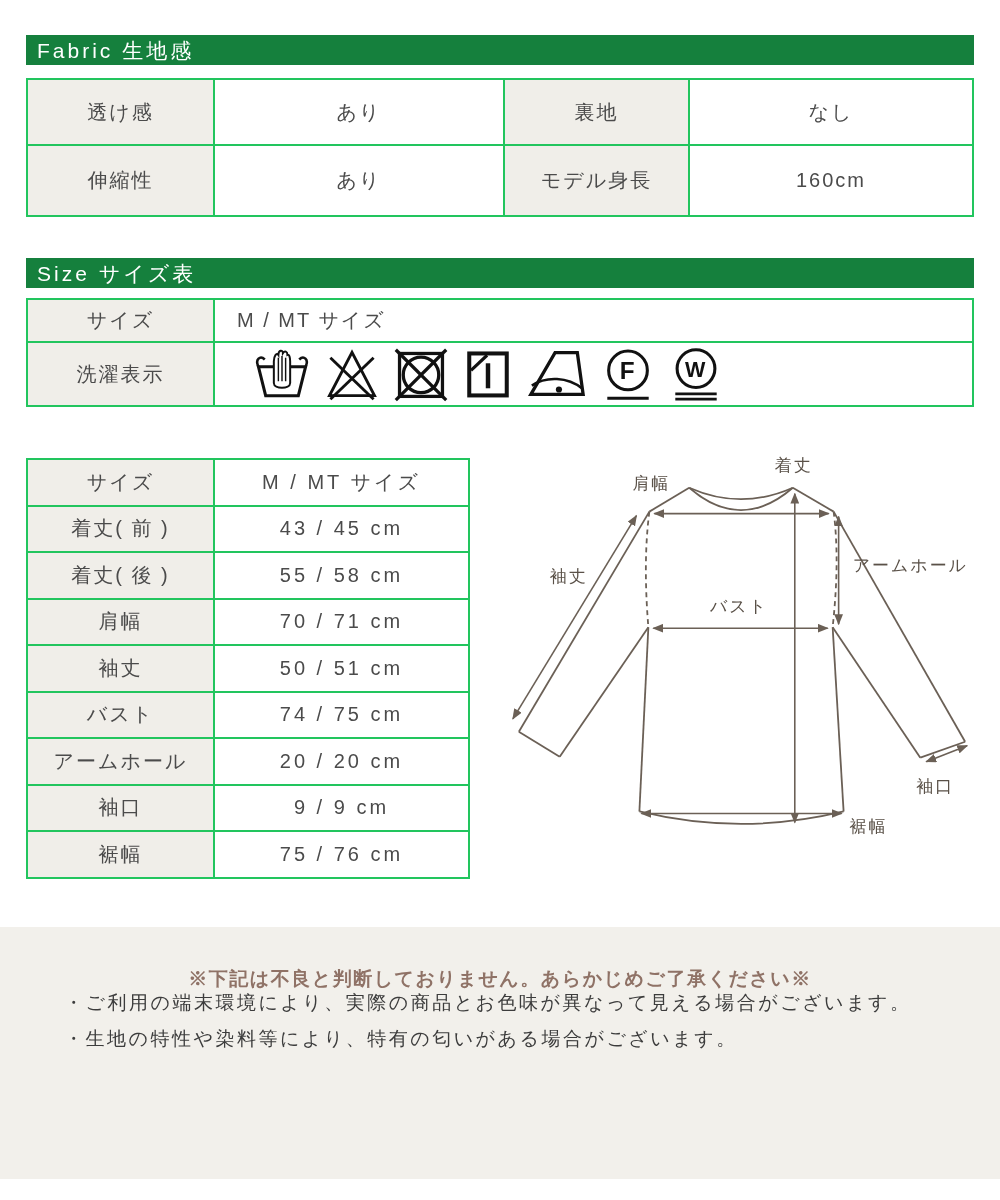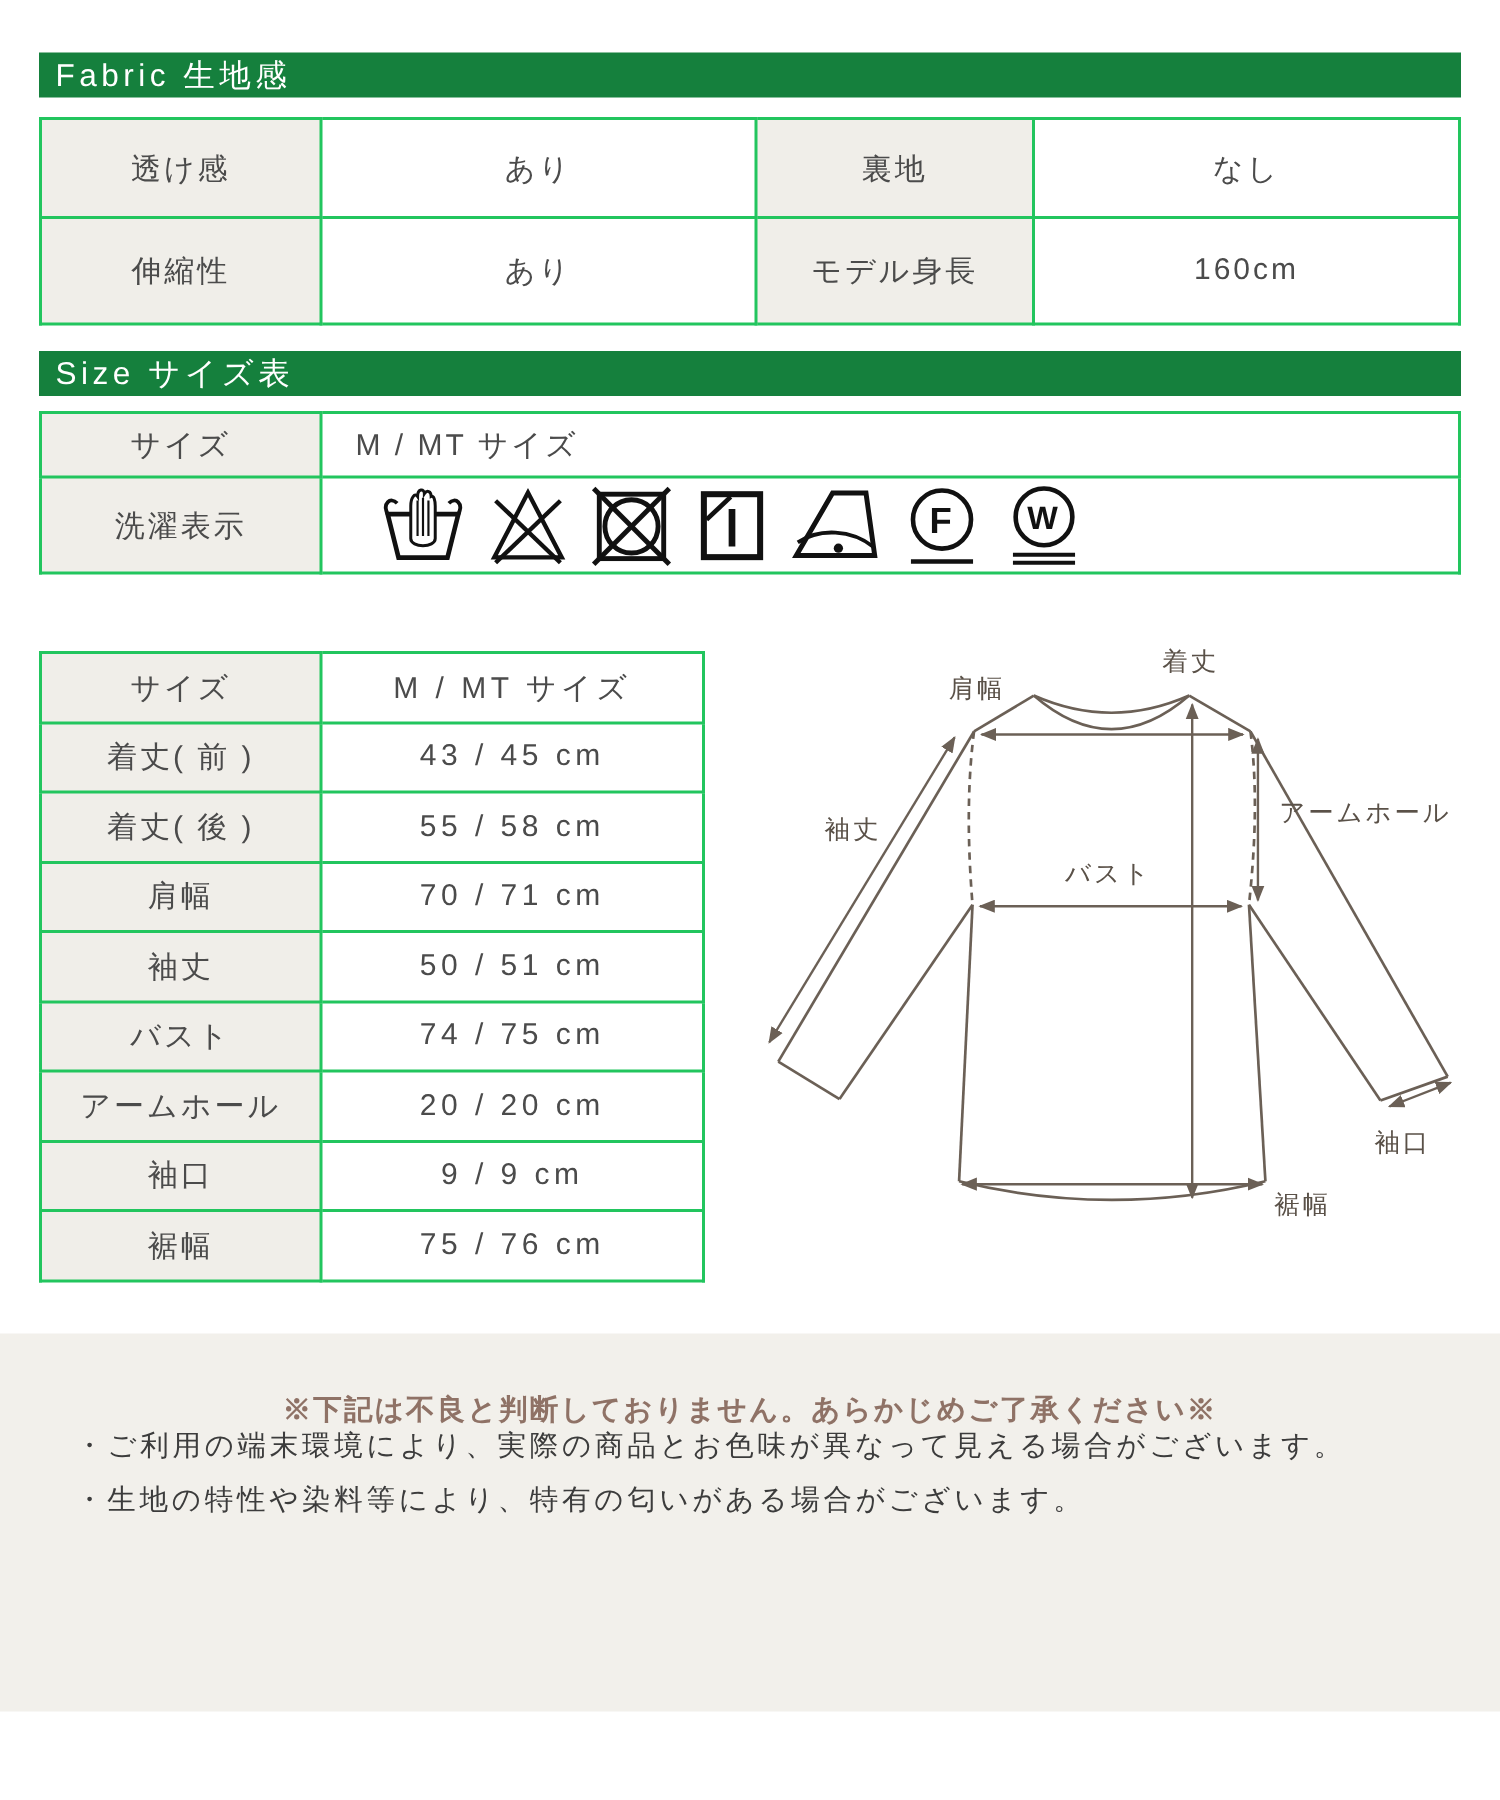--- a/index.html
+++ b/index.html
@@ -15,44 +15,44 @@
   }
   #fabric-bar{margin-top:35px;}
   table{border-collapse:collapse;table-layout:fixed;}
   td{border:2px solid #22c55e;text-align:center;font-size:20px;
      letter-spacing:2px;color:#4b4b4b;padding:0;}
   .hcell{background:#f0eee9;}
   .vcell{background:#ffffff;}
   #fabric-table{margin:13px 0 0 26px;width:946px;}
   #fabric-table td{height:64px;}
   #fabric-table tr:last-child td{height:69px;}
-  #size-bar{margin-top:17px;}
+  #size-bar{margin-top:41px;}
   #size-table{margin:10px 0 0 26px;width:946px;}
   #size-table .vcell{text-align:left;padding-left:22px;}
   #size-table tr:nth-child(1) td{height:41px;}
   #size-table tr:nth-child(2) td{height:40px;}
   #size-table tr:nth-child(3) td{height:85px;}
   .care-icons{display:flex;align-items:center;gap:14px;padding-left:16px;}
   .care-icons svg{display:block;}
   #measure-wrap{display:flex;align-items:flex-start;margin:51px 0 0 26px;}
   #measure-table{width:442px;}
   #measure-table td{height:44.5px;font-size:20px;}
   #measure-table .vcell{letter-spacing:3px;}
   #diagram{margin-top:-18px;margin-left:12px;}
   #notes{
-    margin-top:3px;width:1000px;height:252px;background:#f2f0eb;
+    margin-top:17px;width:1000px;height:252px;background:#f2f0eb;
     box-sizing:border-box;padding-top:40px;
   }
   #notes-title{
     text-align:center;color:#8f7266;font-size:19px;letter-spacing:1.5px;
     line-height:24px;font-weight:bold;
   }
   .note-item{
     color:#3c3c3c;font-size:19px;letter-spacing:2.5px;line-height:24px;
-    padding-left:50px;margin-bottom:12px;white-space:nowrap;
+    padding-left:64px;margin-bottom:12px;white-space:nowrap;
   }
   .note-item:first-of-type{margin-top:20px;}
   .dg-line{stroke:#6b6056;stroke-width:1.8;fill:none;}
   .dg-dash{stroke:#6b6056;stroke-width:1.8;fill:none;stroke-dasharray:5 4;}
   .dg-arrow{stroke:#6b6056;stroke-width:1.6;fill:none;}
   .dg-text{fill:#5a5148;font-size:17px;letter-spacing:2px;font-family:"Liberation Sans",sans-serif;}
   .ci{stroke:#111111;fill:none;}
   .ci-letter{fill:#111111;font-weight:bold;font-family:"Liberation Sans",sans-serif;}
 </style>
 </head>

